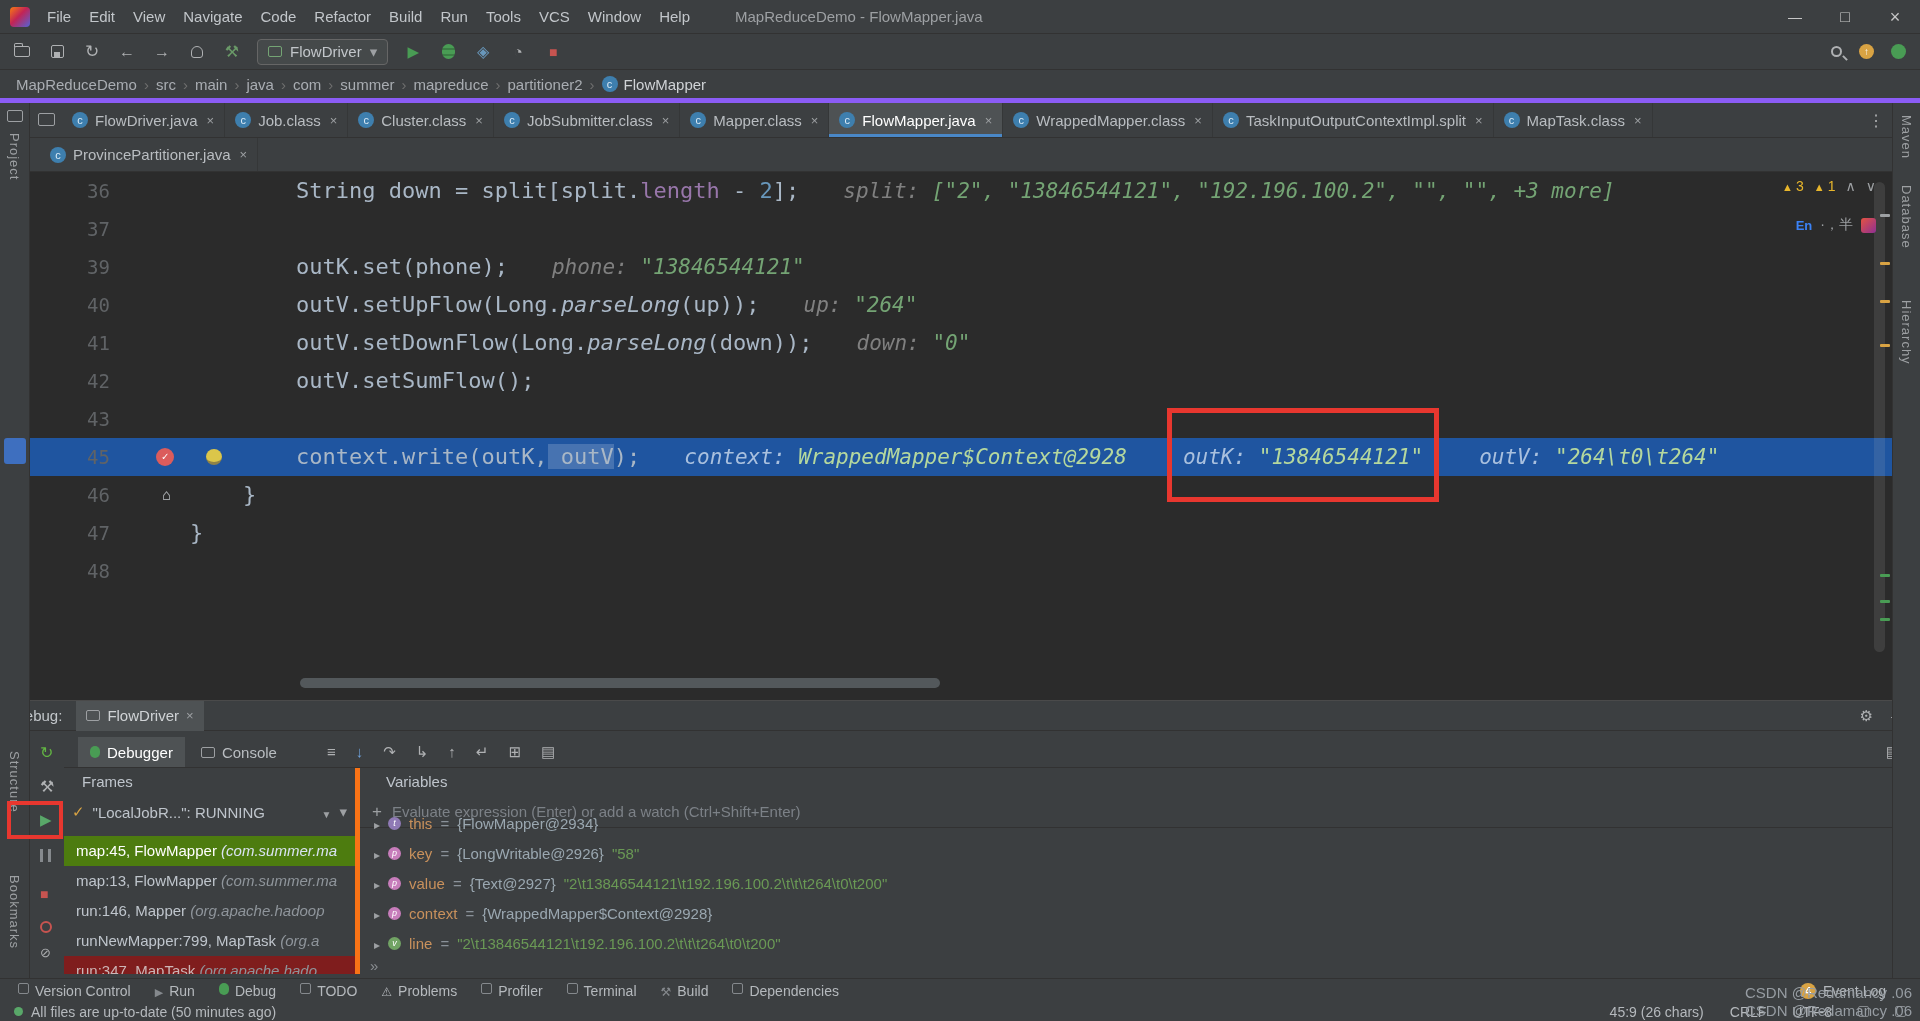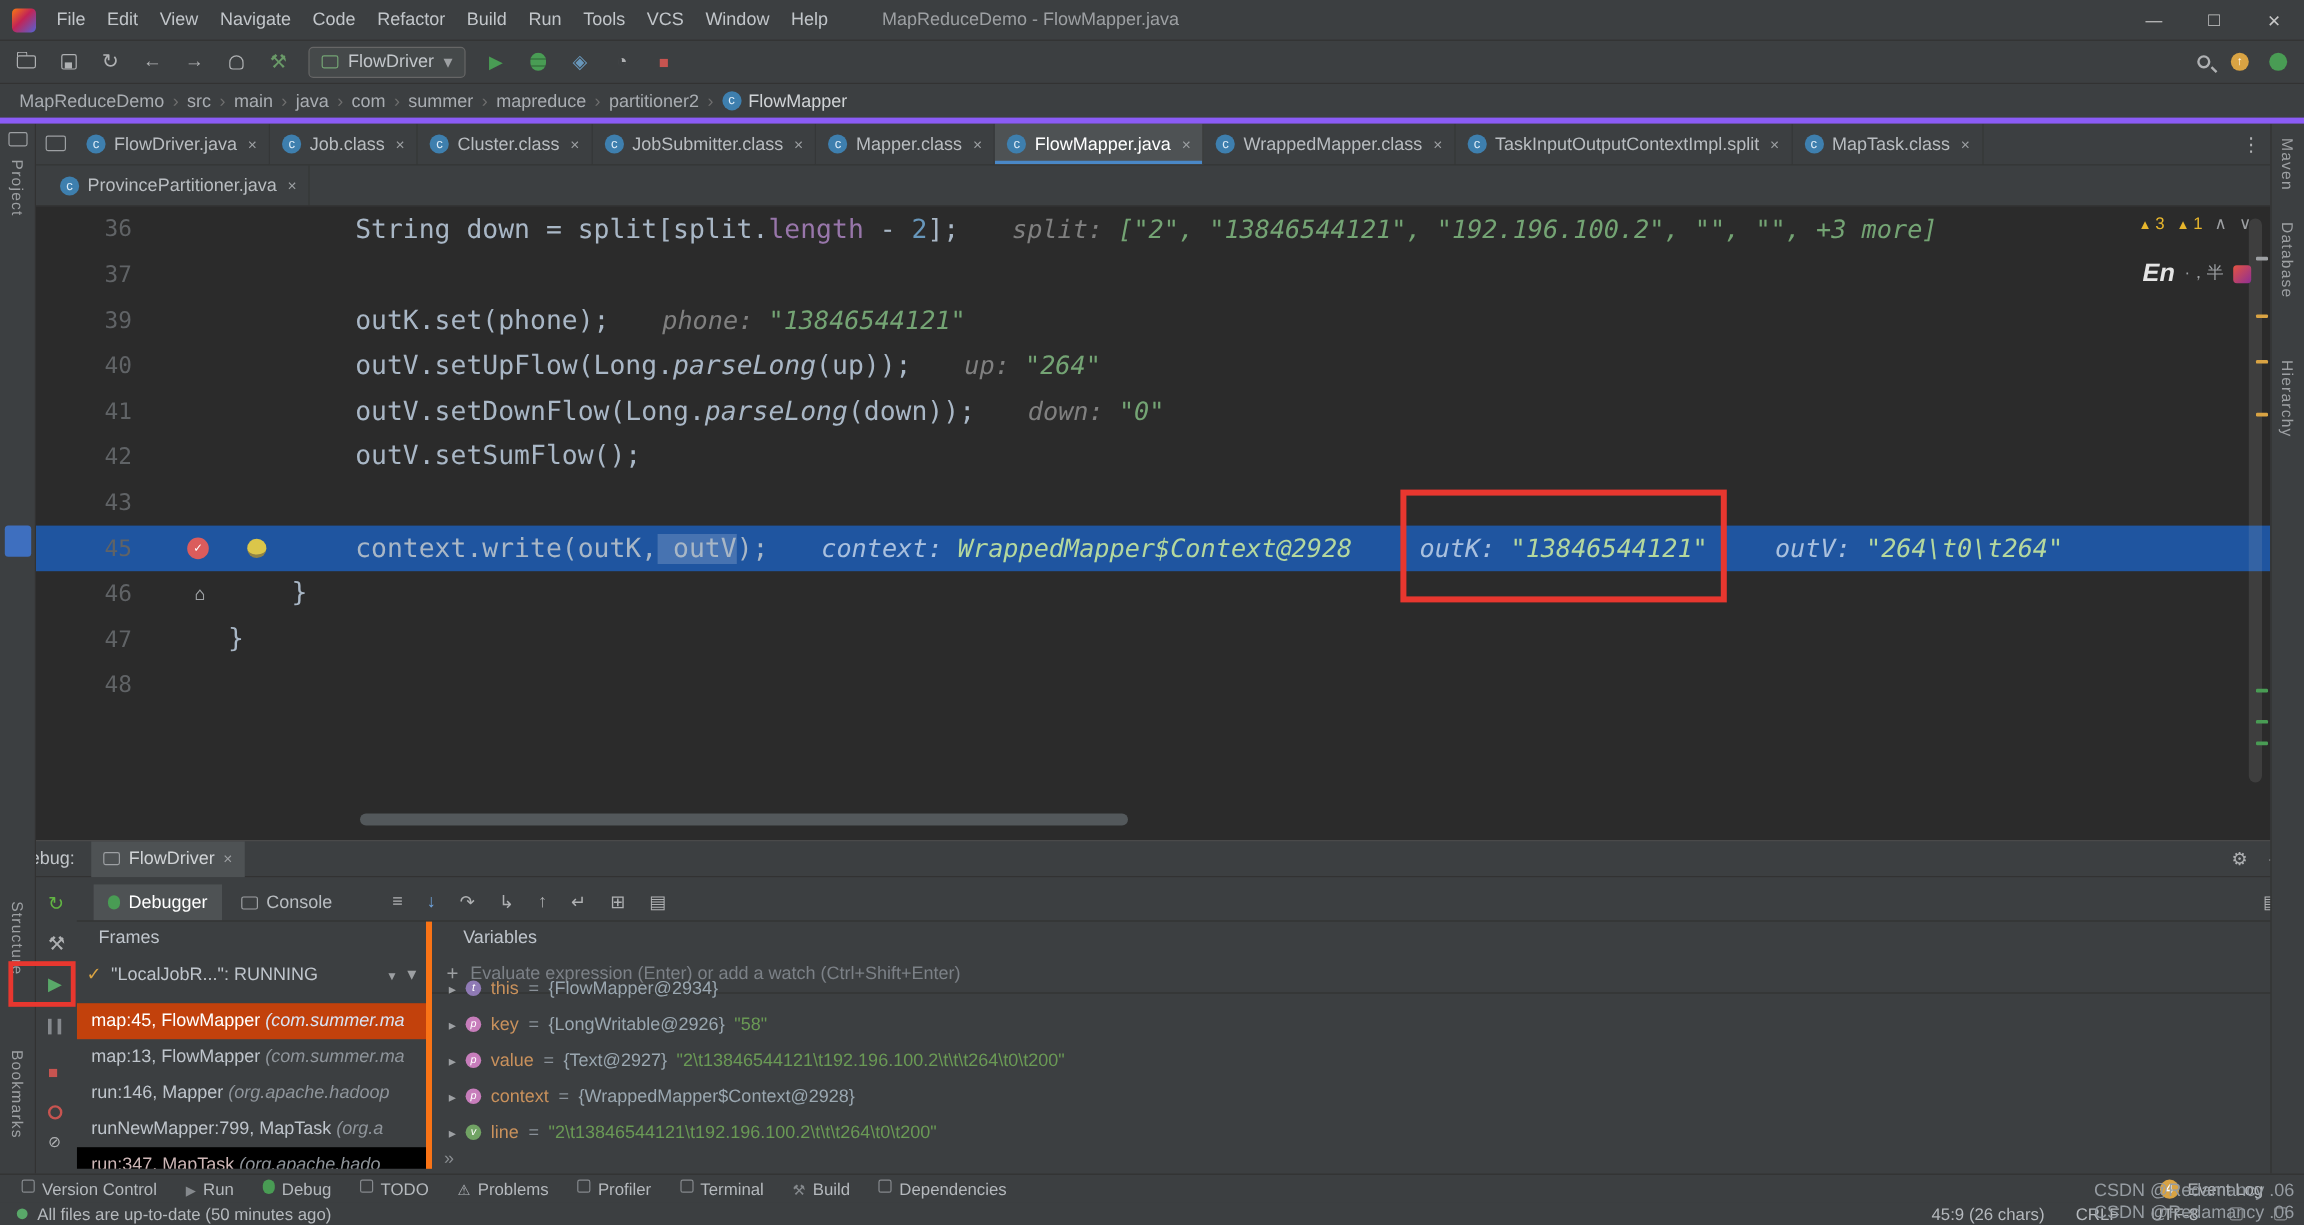--- a/index.html
+++ b/index.html
@@ -92,21 +92,21 @@
 .redbox{position:relative;display:inline-block;z-index:4}
 .redbox::before{content:"";position:absolute;left:-16px;right:-16px;top:-30px;bottom:-26px;border:5px solid #e8372f;pointer-events:none}
 .hscroll{position:absolute;left:270px;top:506px;width:640px;height:10px;background:#5a6064;border-radius:5px;opacity:.85}
 .vscroll{position:absolute;right:7px;top:10px;width:11px;height:470px;background:rgba(190,190,190,.13);border-radius:6px}
 .smark{position:absolute;right:2px;width:10px;height:3px;border-radius:1px}
 .sm-o{background:#d9a343}.sm-g{background:#499c54}.sm-w{background:#9da0a3}
 .inspect{position:absolute;right:16px;top:6px;display:flex;gap:10px;align-items:center;font-size:14px;color:#c8cacc;font-family:"Liberation Sans",sans-serif}
 .warn-tri{color:#e8b62c}.warn-tri::before{content:"▲ ";font-size:11px}
 .chev{color:#9da0a3}
 .ime{position:absolute;right:16px;top:44px;display:flex;gap:8px;align-items:center;font-family:"Liberation Sans",sans-serif}
-.ime .en{color:#e5e5e5;font-weight:bold;font-size:21px;font-style:italic}
+.ime .en{color:#3b82f6;font-weight:bold;font-size:13px;}
 .ime .mode{color:#9da0a3;font-size:14px}
 .ime-ico{width:15px;height:15px;border-radius:3px;background:linear-gradient(135deg,#e55341,#8e2f94)}
 
 
 .debug{position:absolute;left:0;top:700px;right:0;height:278px;background:#3c3f41;border-top:1px solid #4a4a4a;overflow:hidden}
 .dhead{height:30px;display:flex;align-items:center;padding-left:14px;gap:14px;border-bottom:1px solid #323232}
 .dhead .dlabel{color:#c2c6ca}
 .dtab{display:flex;align-items:center;gap:7px;background:#4e5254;height:30px;padding:0 10px;color:#d0d3d6}
 .console-icon{width:14px;height:11px;border:1.5px solid #9da0a3;border-radius:2px}
 .xs{color:#9da0a3;font-size:13px}.xs::before{content:"×"}
@@ -138,23 +138,23 @@
 .frames{position:absolute;left:0;top:0;width:296px;bottom:4px;border-right:5px solid #f97316;overflow:hidden}
 .phead{height:28px;line-height:28px;padding-left:18px;color:#bfc5cc}
 .thread{height:32px;display:flex;align-items:center;gap:8px;padding:0 8px;color:#bfc5cc}
 .thread .chk{color:#d9a343}.thread .chk::before{content:"✓"}
 .thread .txt{flex:1;white-space:nowrap;overflow:hidden}
 .funnel::before{content:"▼";font-size:10px;color:#9da0a3}
 .caret2::before{content:"▾";color:#9da0a3}
 .flist{position:absolute;left:0;top:68px;right:0;bottom:0}
 .frow{height:30px;line-height:30px;padding-left:12px;white-space:nowrap;overflow:hidden;color:#bfc5cc}
 .frow .fp{font-style:italic;color:#8f959b}
-.frow.sel{background:#c2410c;color:#fff}
+.frow.sel{background:#4d7c0f;color:#fff}
 .frow.sel .fp{color:#d9e3f2}
-.frow.dark{background:#000000;color:#cdb6b6}
+.frow.dark{background:#7f1d1d;color:#cdb6b6}
 .vars{position:absolute;left:296px;top:0;right:0;bottom:0;overflow:hidden}
 .evalrow{height:32px;display:flex;align-items:center;gap:10px;padding:0 12px;border-bottom:1px solid #323232;color:#7c8187}
 .plus::before{content:"+";font-size:17px;color:#9da0a3}
 .vlist{position:absolute;left:0;top:40px;right:0;bottom:0}
 .vrow{height:30px;display:flex;align-items:center;gap:8px;padding-left:14px;white-space:nowrap;overflow:hidden}
 .vchev::before{content:"▸";color:#9da0a3;font-size:12px}
 .vicon{width:13px;height:13px;border-radius:50%;flex:none;font-size:9px;color:#fff;display:flex;align-items:center;justify-content:center;font-style:italic}
 .vi-o{background:#8f7ab5}.vi-o::before{content:"t"}
 .vi-p{background:#c77dbb}.vi-p::before{content:"p"}
 .vi-v{background:#71a364}.vi-v::before{content:"v"}

